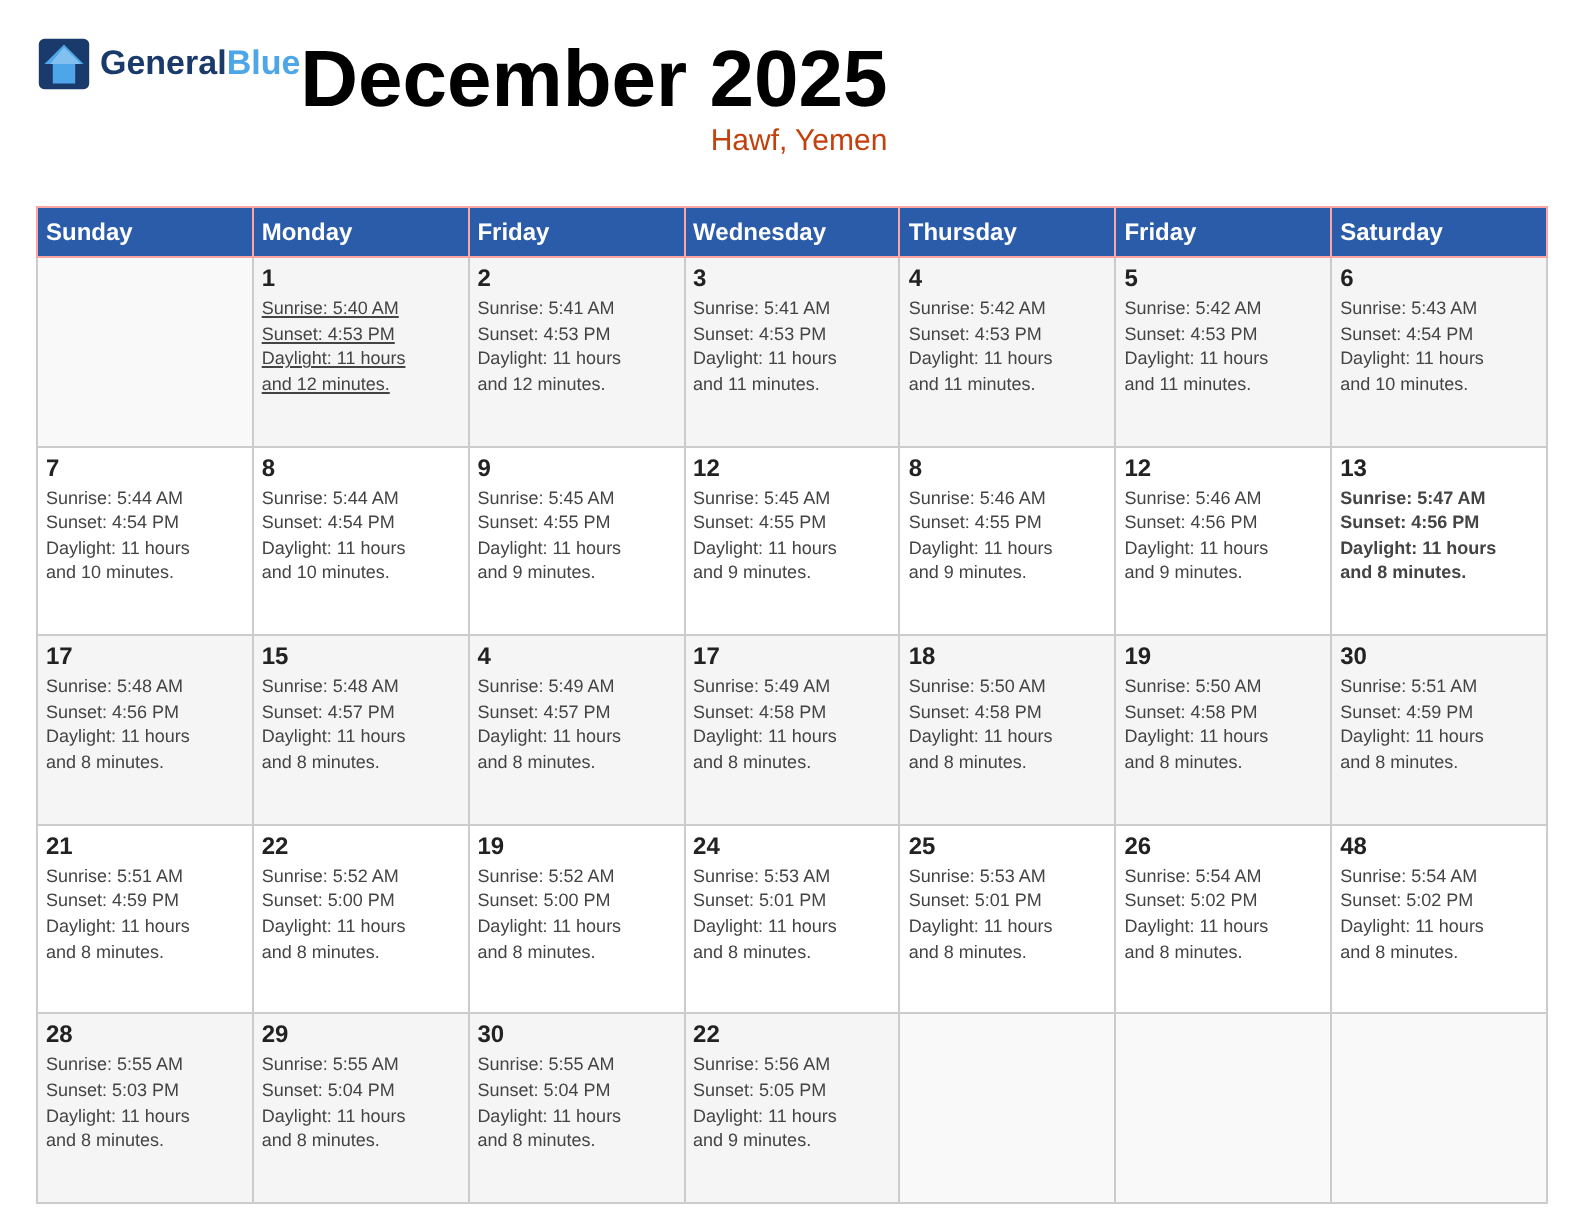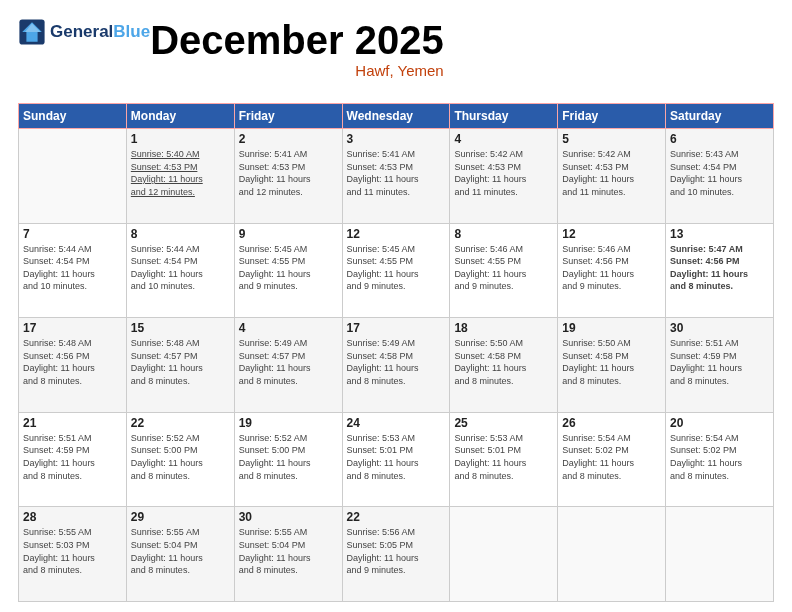--- a/index.html
+++ b/index.html
@@ -313,21 +313,21 @@
 and 8 minutes.</div>
           </td>
           <td>
             <span class="day-number">26</span>
             <div class="day-info" style="white-space: pre-line;">Sunrise: 5:54 AM
 Sunset: 5:02 PM
 Daylight: 11 hours
 and 8 minutes.</div>
           </td>
           <td>
-            <span class="day-number">20</span>
+            <span class="day-number">48</span>
             <div class="day-info" style="white-space: pre-line;">Sunrise: 5:54 AM
 Sunset: 5:02 PM
 Daylight: 11 hours
 and 8 minutes.</div>
           </td>
         </tr>
         <tr>
           <td>
             <span class="day-number">28</span>
             <div class="day-info" style="white-space: pre-line;">Sunrise: 5:55 AM

